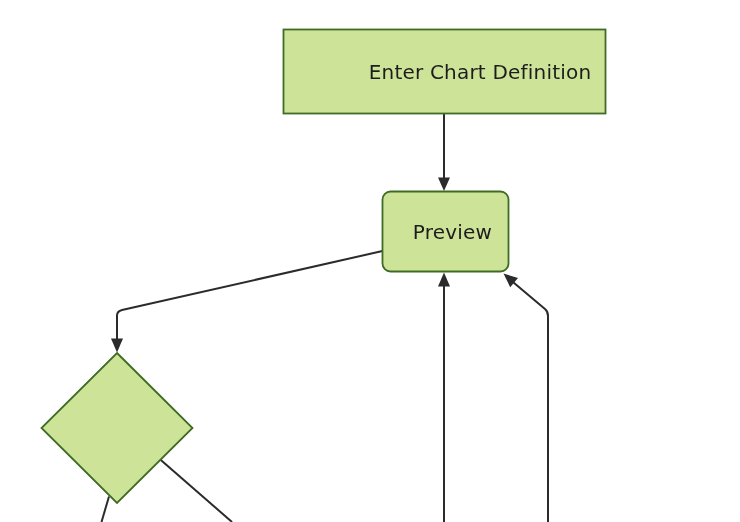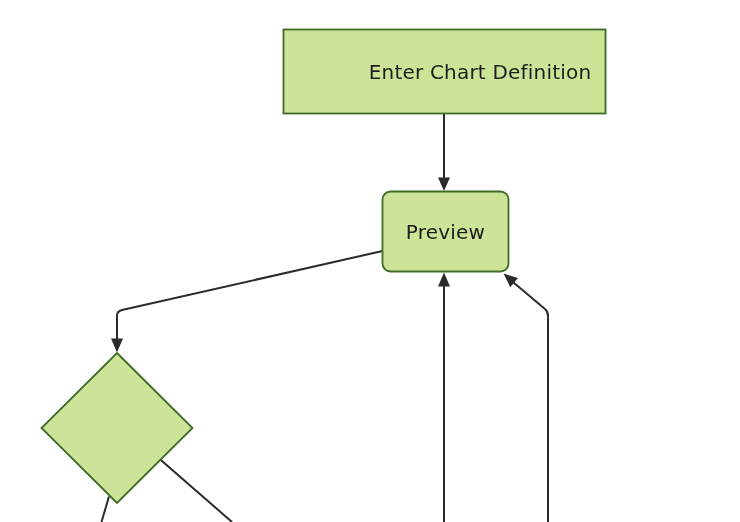--- a/index.html
+++ b/index.html
@@ -61,15 +61,15 @@
 
     <rect class="shape" x="283.5" y="29.5" width="322" height="84"></rect>
 
     <rect class="shape" x="382.5" y="191.5" width="126" height="80" rx="8" ry="8"></rect>
 
     <polygon class="shape" points="117,353 192.5,428 117,503 41.5,428"></polygon>
   </svg>
 
   <div class="node-label" style="left:283px;top:29px;width:322px;height:85px;margin-left:36px;">Enter Chart Definition</div>
 
-  <div class="node-label" style="left:382px;top:191px;width:127px;height:81px;">Preview</div>
+  <div class="node-label" style="left:382px;top:191px;width:127px;height:81px;padding-left:7px;">Preview</div>
 
 </div>
 
 </body></html>

